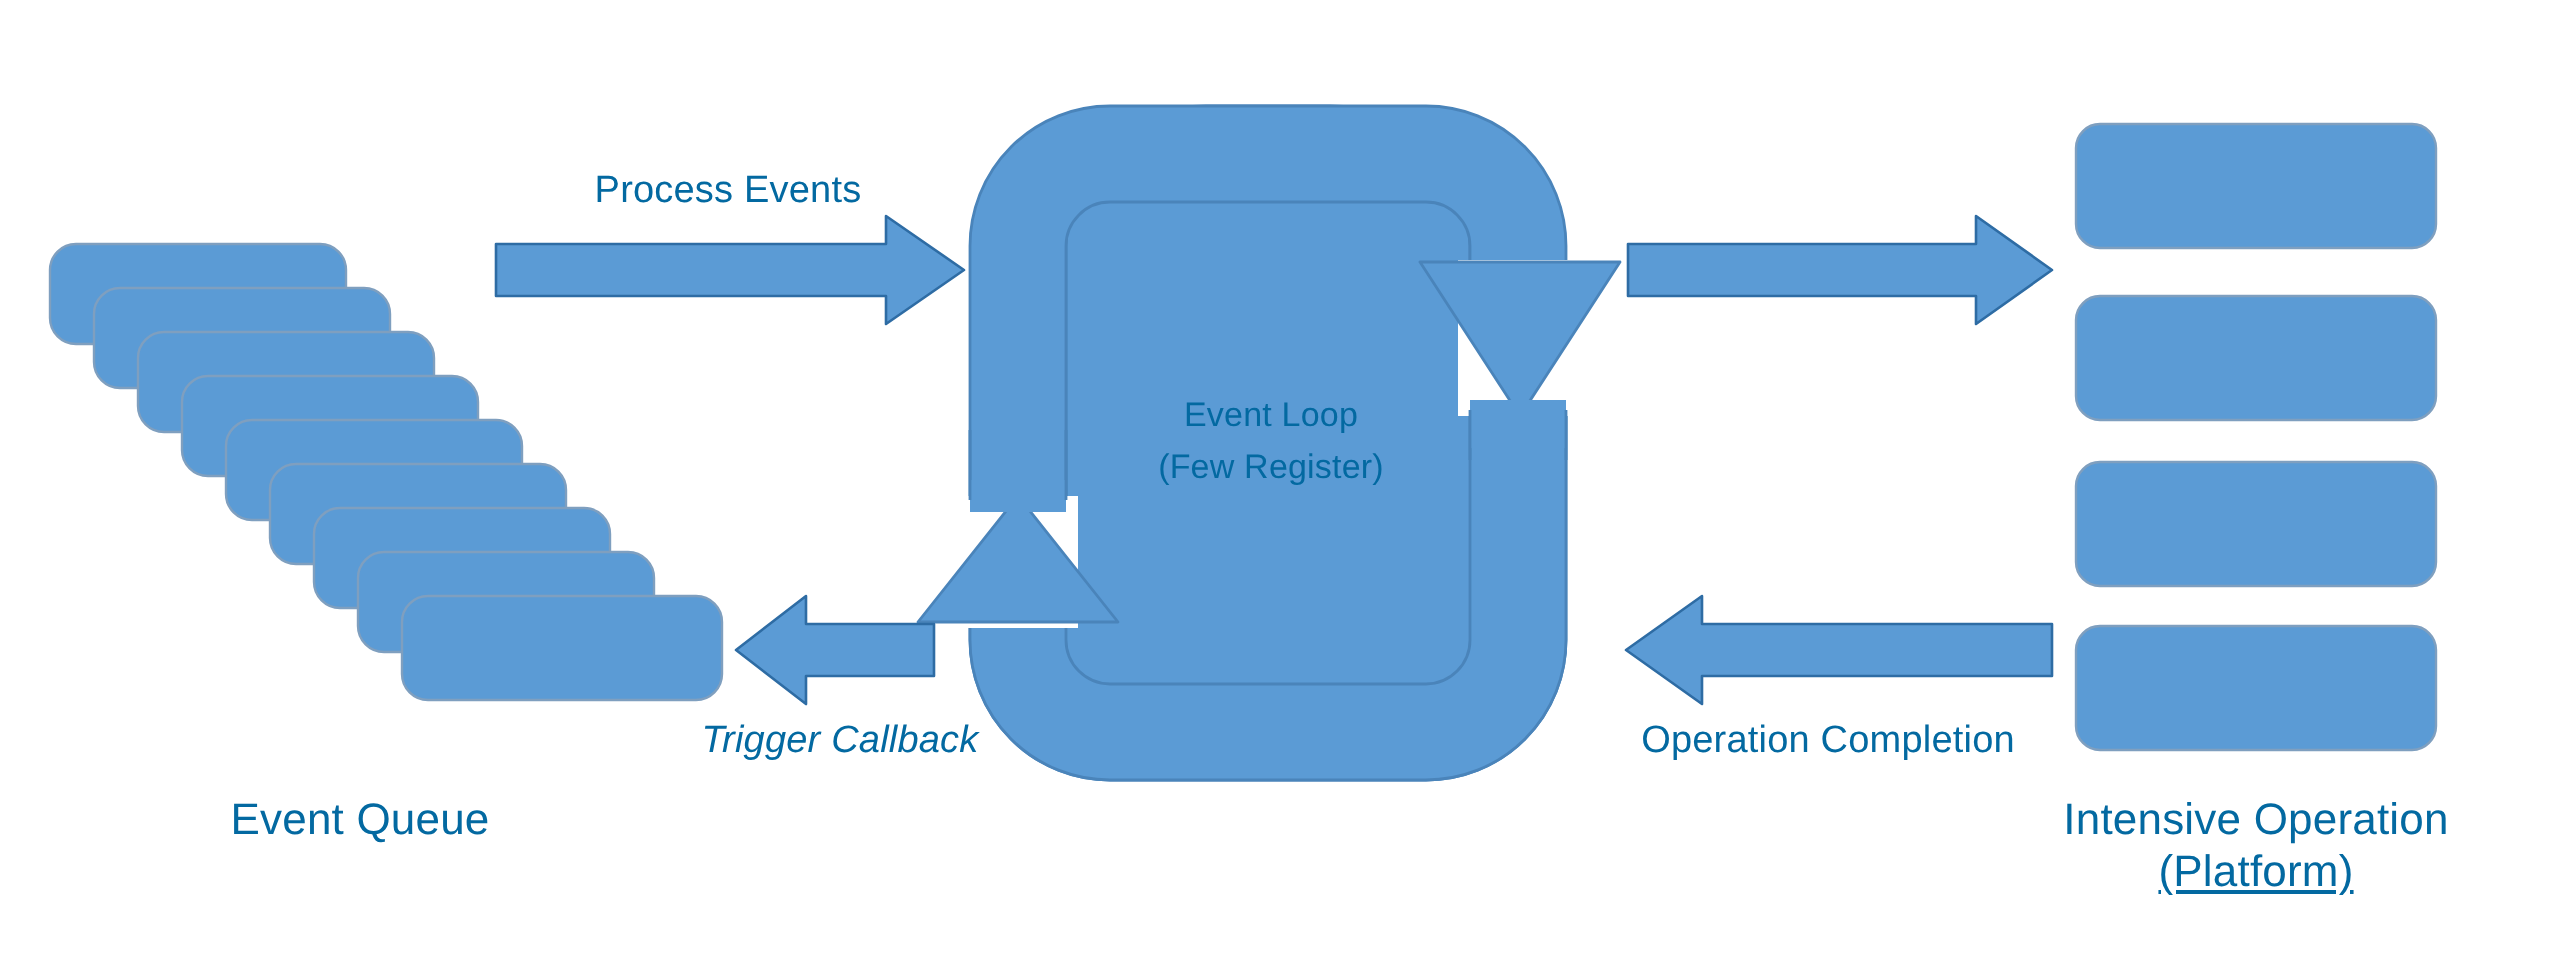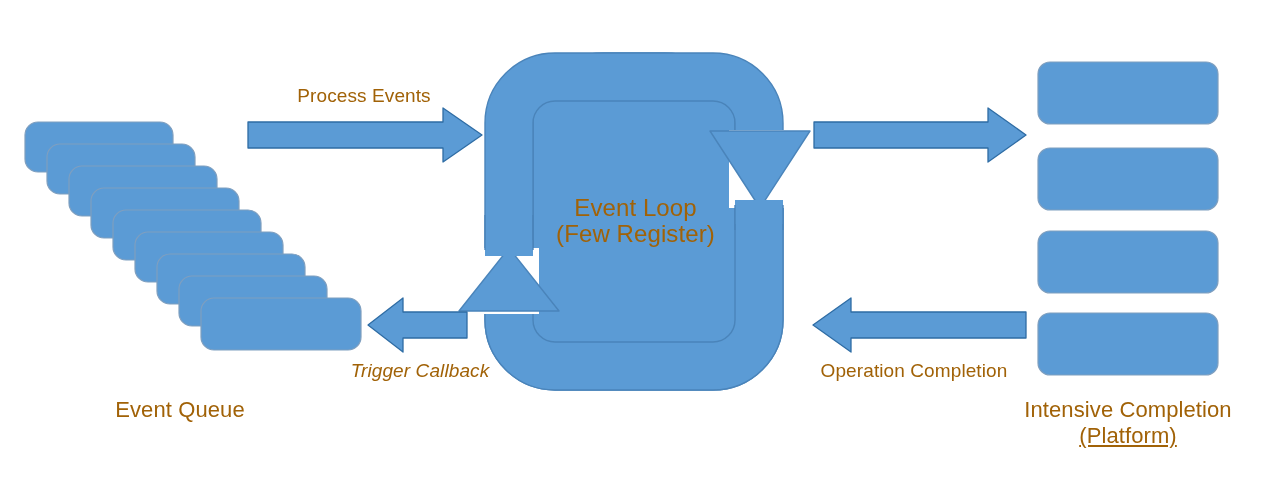--- a/index.html
+++ b/index.html
@@ -21,31 +21,31 @@
   }
   #diagram-canvas > svg {
     position: absolute;
     left: 0;
     top: 0;
     width: 1280px;
     height: 479px;
   }
   .label {
     position: absolute;
-    color: #a16207;
+    color: #0369a1;
     font-family: "Liberation Sans", sans-serif;
     font-size: 19px;
     line-height: 25px;
     white-space: nowrap;
     text-align: center;
     letter-spacing: 0.1px;
   }
   .caption { font-size: 22px; }
   .arrow-label { font-size: 19px; }
-  .loop-label { font-size: 24px; line-height: 26px; }
+  .loop-label { font-size: 17px; line-height: 26px; }
 </style>
 </head>
 <body>
 
 <div id="diagram-canvas">
 
   <svg viewBox="0 0 1280 479" width="1280" height="479" xmlns="http://www.w3.org/2000/svg">
 
     <defs>
 
@@ -203,17 +203,17 @@
   <div class="label arrow-label" style="left:330px; top:358px; width:180px;font-style:italic;">Trigger Callback</div>
 
   <div class="label arrow-label" style="left:798px; top:358px; width:232px;">Operation Completion</div>
 
   <div class="label loop-label" style="left:553px; top:195px; width:165px;">Event Loop</div>
 
   <div class="label loop-label" style="left:553px; top:221px; width:165px;">(Few Register)</div>
 
   <div class="label caption" style="left:95px; top:397px; width:170px;">Event Queue</div>
 
-  <div class="label caption" style="left:1018px; top:397px; width:220px;">Intensive Completion</div>
+  <div class="label caption" style="left:1018px; top:397px; width:220px;">Intensive Operation</div>
 
   <div class="label caption" style="left:1018px; top:423px; width:220px;text-decoration:underline;">(Platform)</div>
 
 </div>
 
 </body></html>

